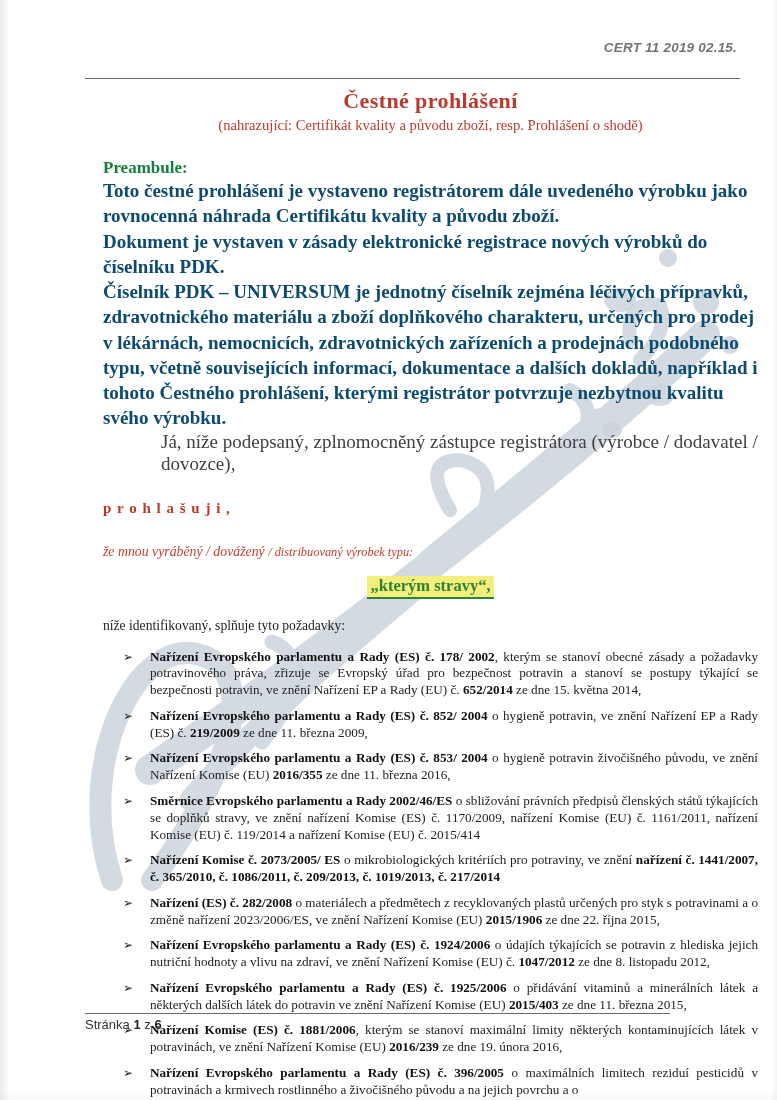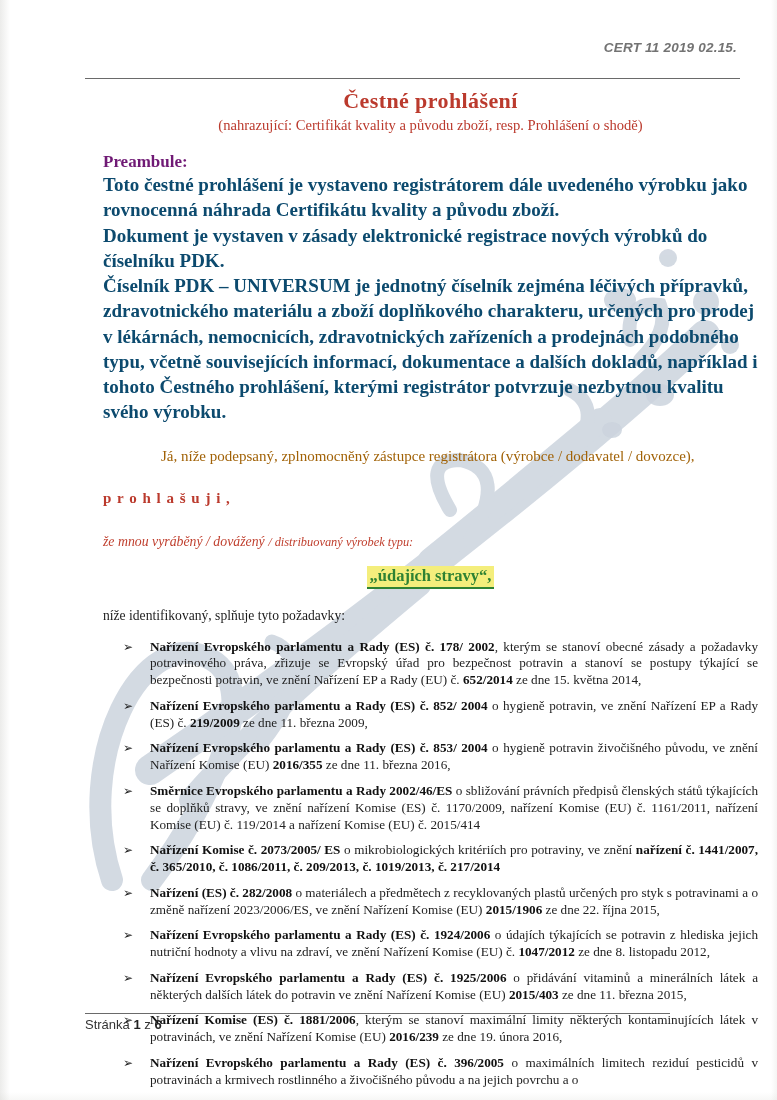--- a/index.html
+++ b/index.html
@@ -34,27 +34,27 @@
   }
   .title{
     text-align:center;color:#bb3a2d;font-weight:bold;
     font-size:22px;letter-spacing:.4px;margin-top:2px;
   }
   .subtitle{
     text-align:center;color:#bb3a2d;font-weight:normal;
     font-size:14.6px;margin-top:3px;
   }
   .preamble-h{
-    color:#701a75;font-weight:bold;font-size:17px;margin-top:18px;
+    color:#15803d;font-weight:bold;font-size:17px;margin-top:24px;
   }
   .pre-par{
     color:#0c4a6e;font-weight:bold;font-size:19px;line-height:1.33;
   }
   .decl-intro{
-    color:#a16207;font-size:15px;margin-top:23px;padding-left:58px;
+    color:#404040;font-size:19px;padding-left:58px;
   }
   .decl-verb{
     color:#bb3a2d;font-weight:bold;font-size:15px;letter-spacing:1px;
     text-align:left;margin-top:25px;
   }
   .product-line{color:#c0402f;font-size:13.8px;margin-top:27px;font-style:italic;}
   .product-line .seg2{font-size:12.4px;}
   .product-type-row{text-align:center;margin-top:16px;}
   .product-type{
     display:inline-block;
@@ -130,21 +130,21 @@
 
     <div class="decl-intro">Já, níže podepsaný, zplnomocněný zástupce registrátora (výrobce / dodavatel / dovozce),</div>
 
     <div class="decl-verb">p r o h l a š u j i ,</div>
 
     <div class="product-line">
       <span class="seg1">že mnou vyráběný / dovážený </span><span class="seg2">/ distribuovaný výrobek typu:</span>
     </div>
 
     <div class="product-type-row">
-      <span class="product-type">„údajích stravy“,</span>
+      <span class="product-type">„kterým stravy“,</span>
     </div>
 
     <div class="req-intro">níže identifikovaný, splňuje tyto požadavky:</div>
 
     <div class="req-list">
         <div class="req">
           <span class="bullet">➢</span>
           <span class="req-text"><b>Nařízení Evropského parlamentu a Rady (ES) č. 178/ 2002</b><span>, kterým se stanoví obecné zásady a požadavky potravinového práva, zřizuje se Evropský úřad pro bezpečnost potravin a stanoví se postupy týkající se bezpečnosti potravin, ve znění Nařízení EP a Rady (EU) č. </span><b>652/2014</b><span> ze dne 15. května 2014,</span></span>
         </div>
         <div class="req">

